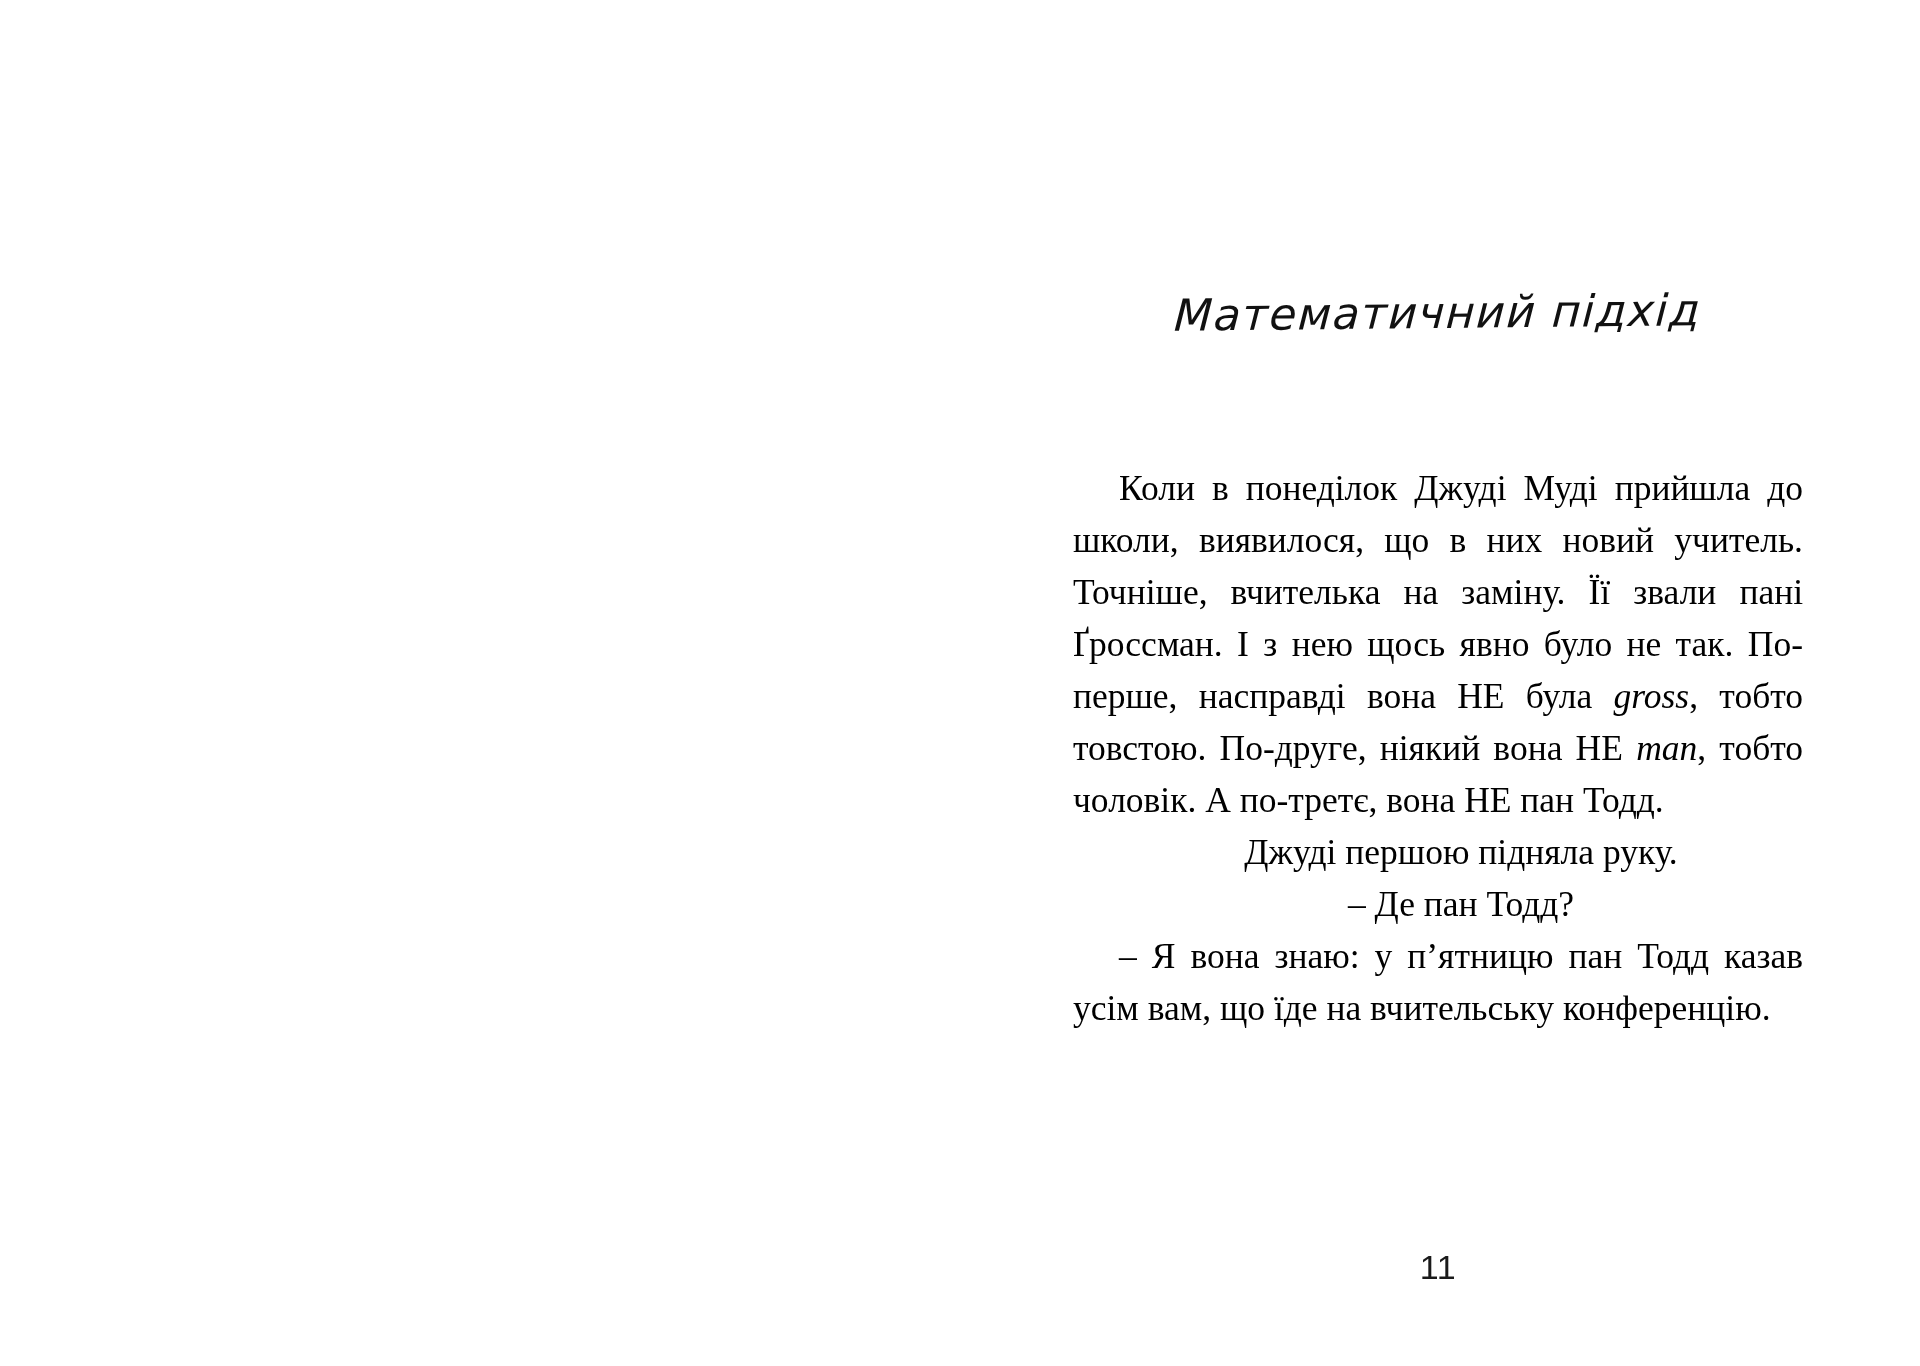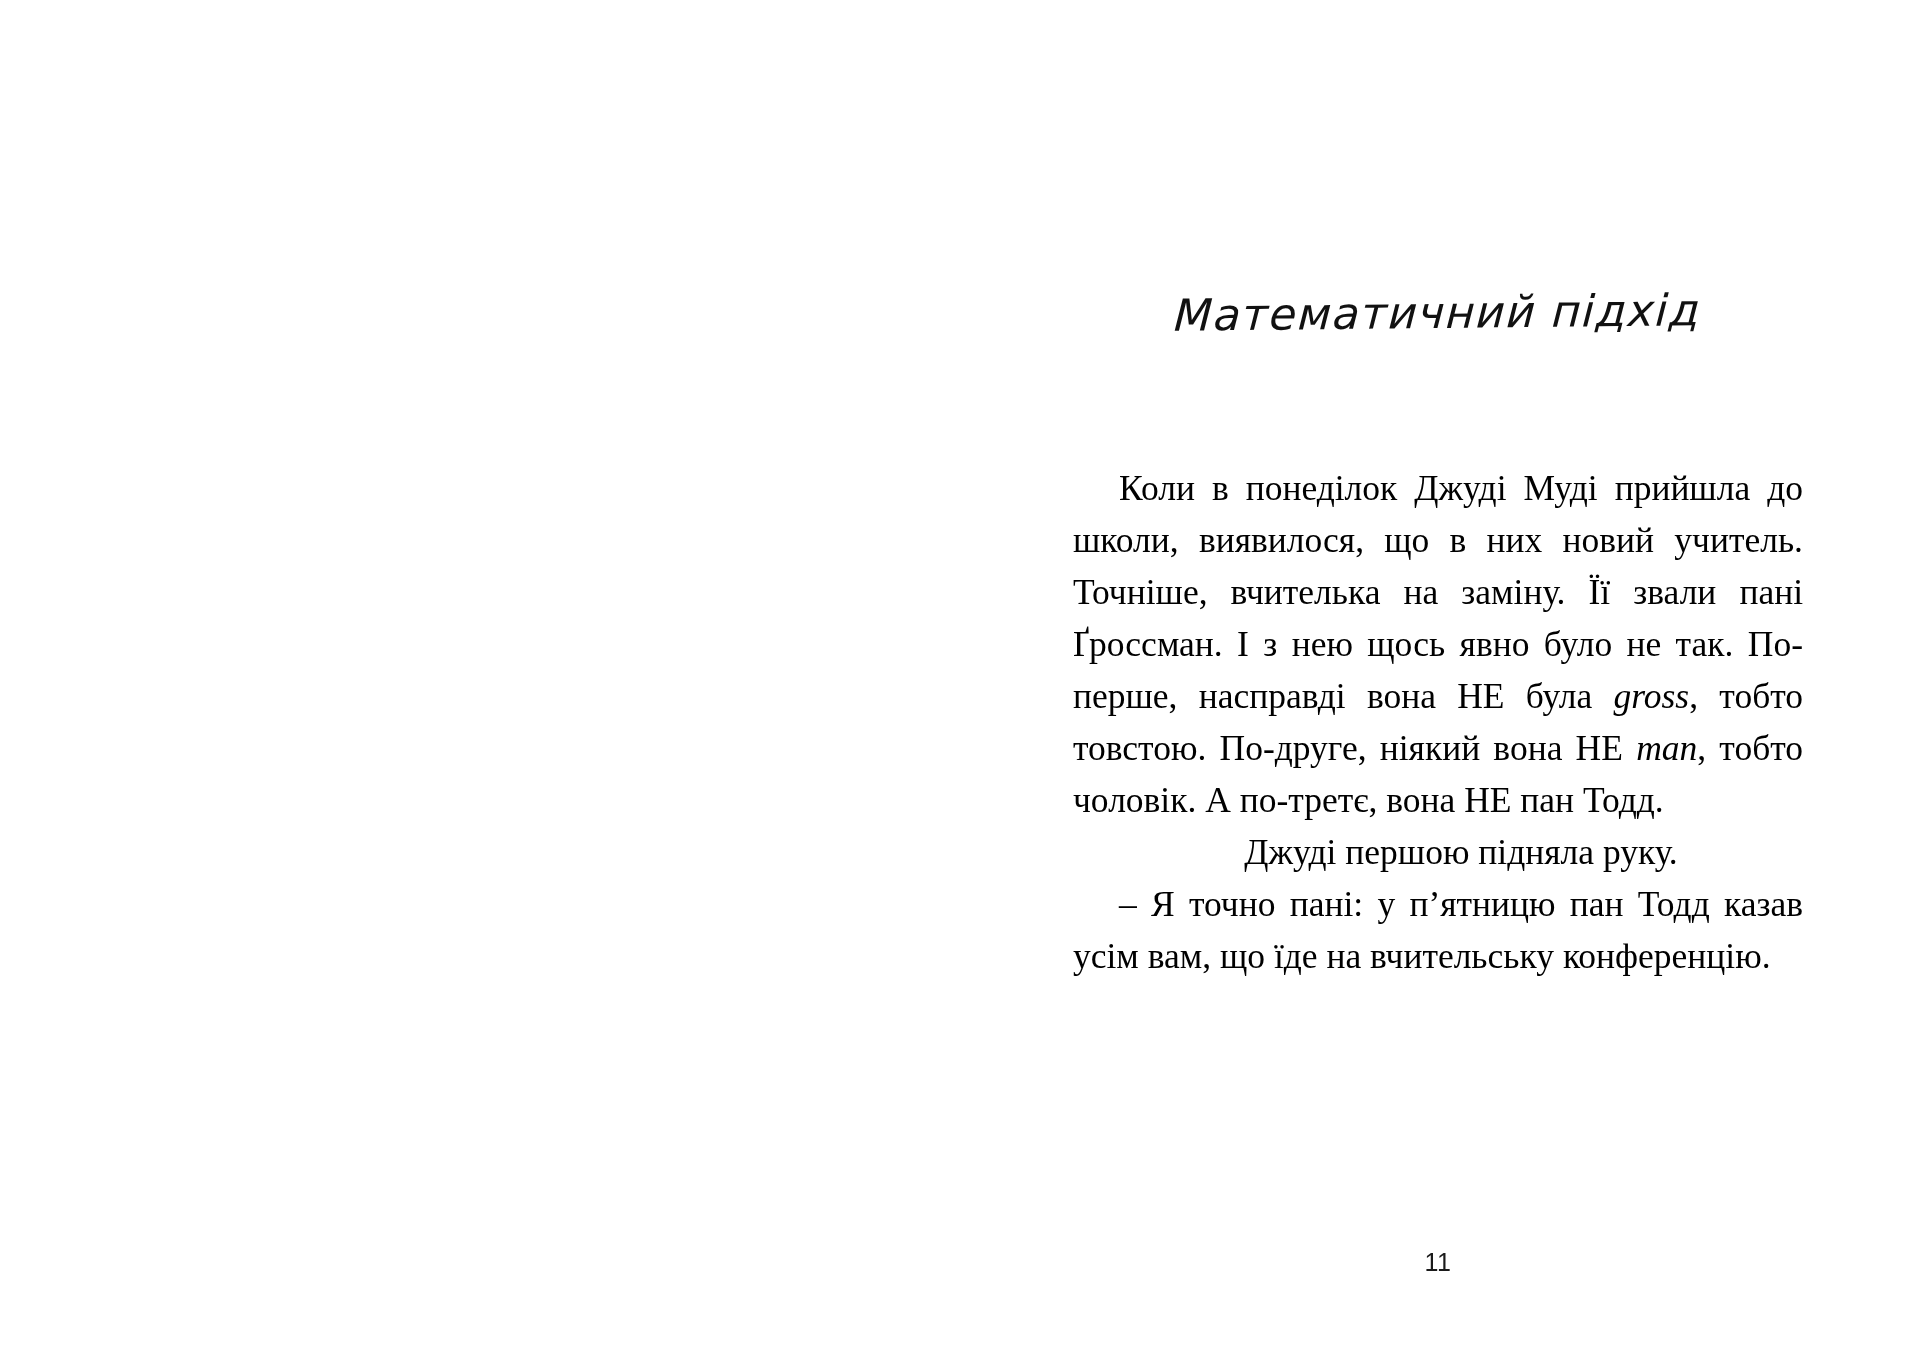--- a/index.html
+++ b/index.html
@@ -85,21 +85,21 @@
   }
 
   
   .folio {
     position: absolute;
     left: 113px;
     top: 1248px;
     width: 730px;
     text-align: center;
     font-family: "Liberation Sans", "DejaVu Sans", sans-serif;
-    font-size: 25px;
+    font-size: 34px;
     color: #1a1a1a;
     letter-spacing: 0.5px;
   }
 </style>
 </head>
 <body>
 
 <div class="book-spread">
 
   <div class="page-left"></div>
@@ -107,21 +107,22 @@
   <div class="page-right">
 
     <h1 class="chapter-title">Математичний підхід</h1>
 
     <div class="text-column">
 
       <p><span>Коли в понеділок Джуді Муді прийшла до школи, виявилося, що в них новий учитель. Точніше, вчителька на заміну. Її звали пані Ґроссман. І з нею щось явно було не так. По-перше, насправді вона НЕ була </span><em>gross</em><span>, тобто товстою. По-друге, ніякий вона НЕ </span><em>man</em><span>, тобто чоловік. А по-третє, вона НЕ пан Тодд.</span></p>
 
       <p class="last-line">Джуді першою підняла руку.</p>
 
+      <p class="last-line">– Де пан Тодд?</p>
 
-      <p>– Я точно пані: у п’ятницю пан Тодд казав усім вам, що їде на вчительську конференцію.</p>
+      <p>– Я вона знаю: у п’ятницю пан Тодд казав усім вам, що їде на вчительську конференцію.</p>
 
     </div>
 
     <div class="folio">11</div>
 
   </div>
 </div>
 
 </body></html>

